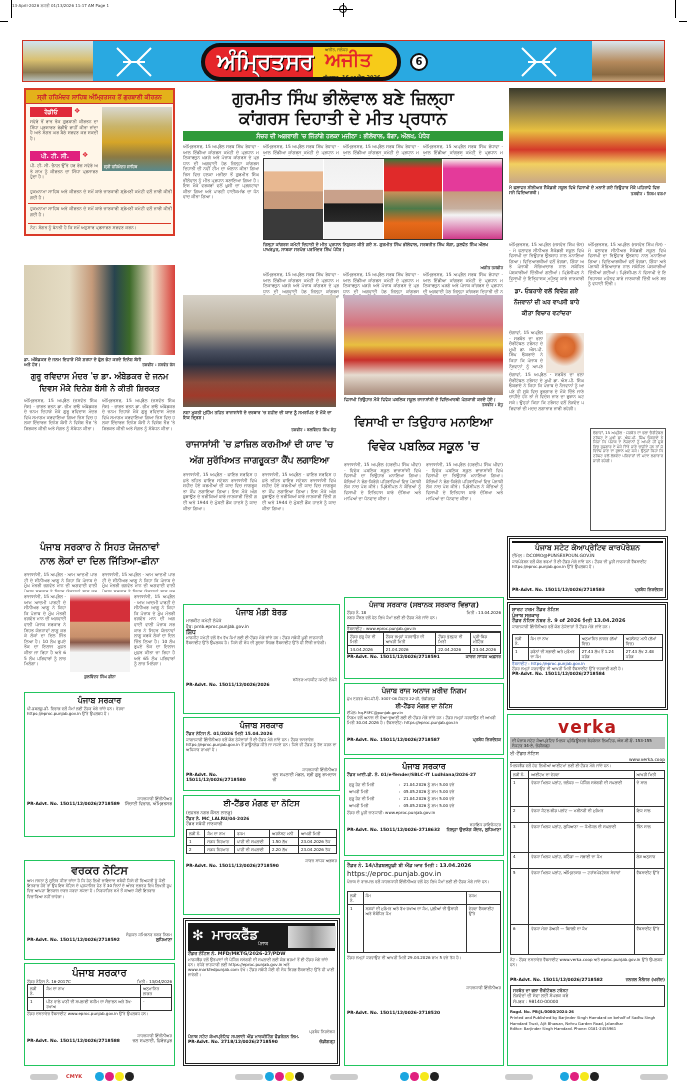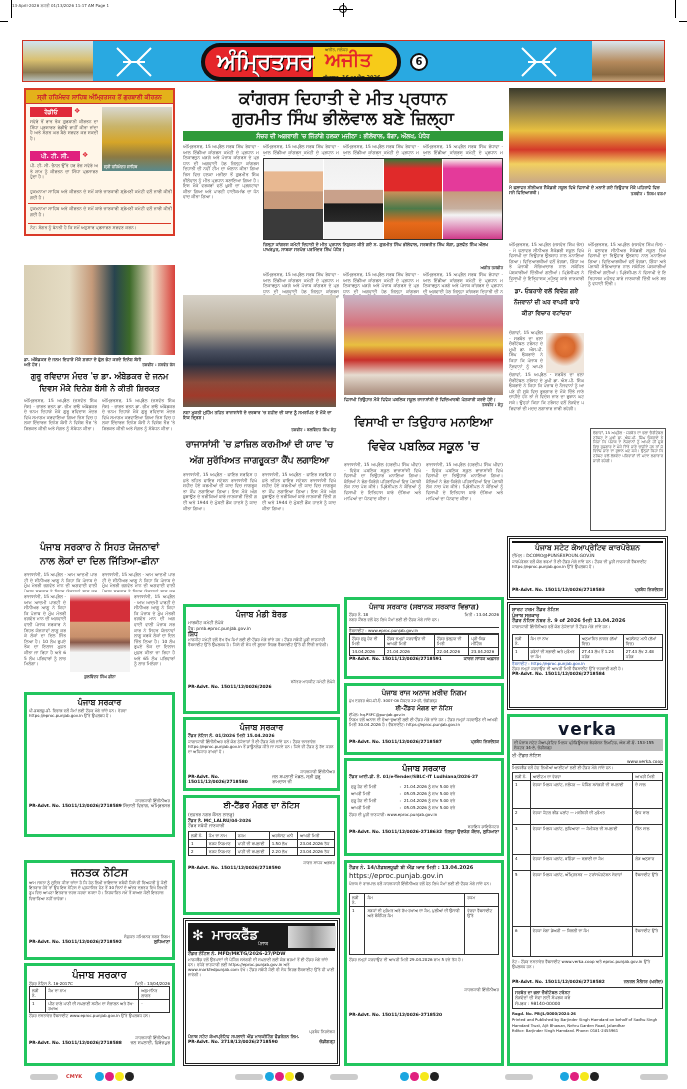--- a/index.html
+++ b/index.html
@@ -18,21 +18,21 @@
   .mh-pill { left: 178px; top: 2px; width: 200px; height: 38px; border-radius: 19px; border: 4px solid #111; background: #e5262a; overflow: hidden; }
   .mh-pill-yellow { left: 108px; top: 0; width: 120px; height: 38px; background: #f7cb19; }
   .mh-title-1 { left: 12px; top: 2px; font-size: 22px; font-weight: bold; color: #fff; text-shadow: 1px 1px 0 #000; }
   .mh-title-2 { left: 120px; top: 1px; font-size: 19px; font-weight: bold; color: #e5262a; }
   .mh-small { left: 120px; top: 0; font-size: 4px; color: #222; }
   .mh-date { left: 118px; top: 27px; font-size: 5px; color: #222; font-weight: bold; }
   .mh-page { left: 387px; top: 12px; width: 18px; height: 18px; border-radius: 50%; background: #fff; border: 2px solid #111; font-size: 10px; font-weight: bold; text-align: center; line-height: 14px; }
 
   
   .red-box { border: 2px solid #d93a28; background: #fff6e8; }
-  .box { border: 3px solid #22c55e; }
+  .box { border: 1px solid #22c55e; }
   .dbl-box { border: 3px double #222; }
   .photo { background: #888; overflow: hidden; }
   .headline { font-weight: bold; text-align: center; color: #111; }
   .col-text { font-size: 4.4px; line-height: 5.6px; color: #333; text-align: justify; overflow: hidden; word-break: break-all; }
   .caption { font-size: 4.4px; line-height: 5.4px; color: #222; font-weight: bold; }
   .credit { font-size: 4px; color: #222; font-weight: bold; text-align: right; }
   .green-bar { background: #2f9a3a; color: #fff; font-weight: bold; }
   .ad-title { font-weight: bold; text-align: center; color: #111; }
   .ad-sub { text-align: left; font-size: 4.4px; line-height: 5.6px; color: #222; }
   .ad-body { font-size: 4px; line-height: 5.2px; color: #222; overflow: hidden; }
@@ -96,22 +96,22 @@
     <div class="abs" style="left:2px;bottom:2px;font-size:4px;color:#fff;font-weight:bold;">ਸ੍ਰੀ ਹਰਿਮੰਦਰ ਸਾਹਿਬ</div>
   </div>
   <div class="abs col-text" style="left:4px;top:99px;width:142px;height:12px;">ਹੁਕਮਨਾਮਾ ਸਾਹਿਬ ਅਤੇ ਕੀਰਤਨ ਦੇ ਸਮੇਂ ਬਾਰੇ ਜਾਣਕਾਰੀ ਸ਼੍ਰੋਮਣੀ ਕਮੇਟੀ ਵਲੋਂ ਜਾਰੀ ਕੀਤੀ ਗਈ ਹੈ।</div>
   <div class="abs" style="left:2px;top:113px;width:143px;height:1px;background:#d93a28;"></div>
   <div class="abs col-text" style="left:4px;top:116px;width:142px;height:16px;">ਹੁਕਮਨਾਮਾ ਸਾਹਿਬ ਅਤੇ ਕੀਰਤਨ ਦੇ ਸਮੇਂ ਬਾਰੇ ਜਾਣਕਾਰੀ ਸ਼੍ਰੋਮਣੀ ਕਮੇਟੀ ਵਲੋਂ ਜਾਰੀ ਕੀਤੀ ਗਈ ਹੈ।</div>
   <div class="abs" style="left:2px;top:133px;width:143px;height:1px;background:#d93a28;"></div>
   <div class="abs col-text" style="left:4px;top:135px;width:142px;height:10px;">ਨੋਟ: ਸੰਗਤ ਨੂੰ ਬੇਨਤੀ ਹੈ ਕਿ ਸਮੇਂ ਅਨੁਸਾਰ ਪ੍ਰਸਾਰਣ ਸਰਵਣ ਕਰਨ।</div>
 </div>
 
 <div class="abs headline" style="left:183px;top:88px;width:320px;font-size:17px;line-height:20px;">
+  <div>ਗੁਰਮੀਤ ਸਿੰਘ ਭੀਲੋਵਾਲ ਬਣੇ ਜ਼ਿਲ੍ਹਾ</div>
   <div>ਕਾਂਗਰਸ ਦਿਹਾਤੀ ਦੇ ਮੀਤ ਪ੍ਰਧਾਨ</div>
-  <div>ਗੁਰਮੀਤ ਸਿੰਘ ਭੀਲੋਵਾਲ ਬਣੇ ਜ਼ਿਲ੍ਹਾ</div>
 </div>
 <div class="abs green-bar" style="left:183px;top:131px;width:320px;height:10px;font-size:6px;line-height:10px;text-align:center;white-space:nowrap;overflow:hidden;">ਸੰਚਰ ਦੀ ਅਗਵਾਈ 'ਚ ਜਿੱਤਾਂਗੇ ਹਲਕਾ ਮਜੀਠਾ : ਭੀਲੋਵਾਲ, ਬੱਗਾ, ਔਲਖ, ਪੰਧੇਰ</div>
 <div class="abs col-text" style="left:183px;top:144px;width:76px;height:130px;">ਅੰਮ੍ਰਿਤਸਰ, 15 ਅਪ੍ਰੈਲ ਸਰਬ ਸਿੰਘ ਰੰਧਾਵਾ - ਆਲ ਇੰਡੀਆ ਕਾਂਗਰਸ ਕਮੇਟੀ ਦੇ ਪ੍ਰਧਾਨ ਮਲਿਕਾਰਜੁਨ ਖੜਗੇ ਅਤੇ ਪੰਜਾਬ ਕਾਂਗਰਸ ਦੇ ਪ੍ਰਧਾਨ ਦੀ ਅਗਵਾਈ ਹੇਠ ਜ਼ਿਲ੍ਹਾ ਕਾਂਗਰਸ ਦਿਹਾਤੀ ਦੀ ਨਵੀਂ ਟੀਮ ਦਾ ਐਲਾਨ ਕੀਤਾ ਗਿਆ ਜਿਸ ਵਿਚ ਹਲਕਾ ਮਜੀਠਾ ਤੋਂ ਗੁਰਮੀਤ ਸਿੰਘ ਭੀਲੋਵਾਲ ਨੂੰ ਮੀਤ ਪ੍ਰਧਾਨ ਬਣਾਇਆ ਗਿਆ ਹੈ। ਇਸ ਮੌਕੇ ਵਰਕਰਾਂ ਵਲੋਂ ਖੁਸ਼ੀ ਦਾ ਪ੍ਰਗਟਾਵਾ ਕੀਤਾ ਗਿਆ ਅਤੇ ਪਾਰਟੀ ਹਾਈਕਮਾਂਡ ਦਾ ਧੰਨਵਾਦ ਕੀਤਾ ਗਿਆ।</div>
 <div class="abs col-text" style="left:263px;top:144px;width:76px;height:12px;">ਅੰਮ੍ਰਿਤਸਰ, 15 ਅਪ੍ਰੈਲ ਸਰਬ ਸਿੰਘ ਰੰਧਾਵਾ - ਆਲ ਇੰਡੀਆ ਕਾਂਗਰਸ ਕਮੇਟੀ ਦੇ ਪ੍ਰਧਾਨ ਮਲਿਕਾਰਜੁਨ ਖੜਗੇ ਅਤੇ ਪੰਜਾਬ ਕਾਂਗਰਸ ਦੇ ਪ੍ਰਧਾਨ ਦੀ ਅਗਵਾਈ ਹੇਠ ਜ਼ਿਲ੍ਹਾ ਕਾਂਗਰਸ ਦਿਹਾਤੀ ਦੀ ਨਵੀਂ ਟੀਮ ਦਾ ਐਲਾਨ ਕੀਤਾ ਗਿਆ ਜਿਸ ਵਿਚ ਹਲਕਾ ਮਜੀਠਾ ਤੋਂ ਗੁਰਮੀਤ ਸਿੰਘ ਭੀਲੋਵਾਲ ਨੂੰ ਮੀਤ ਪ੍ਰਧਾਨ ਬਣਾਇਆ ਗਿਆ ਹੈ। ਇਸ ਮੌਕੇ ਵਰਕਰਾਂ ਵਲੋਂ ਖੁਸ਼ੀ ਦਾ ਪ੍ਰਗਟਾਵਾ ਕੀਤਾ ਗਿਆ ਅਤੇ ਪਾਰਟੀ ਹਾਈਕਮਾਂਡ ਦਾ ਧੰਨਵਾਦ ਕੀਤਾ ਗਿਆ।</div>
 <div class="abs col-text" style="left:343px;top:144px;width:76px;height:12px;">ਅੰਮ੍ਰਿਤਸਰ, 15 ਅਪ੍ਰੈਲ ਸਰਬ ਸਿੰਘ ਰੰਧਾਵਾ - ਆਲ ਇੰਡੀਆ ਕਾਂਗਰਸ ਕਮੇਟੀ ਦੇ ਪ੍ਰਧਾਨ ਮਲਿਕਾਰਜੁਨ ਖੜਗੇ ਅਤੇ ਪੰਜਾਬ ਕਾਂਗਰਸ ਦੇ ਪ੍ਰਧਾਨ ਦੀ ਅਗਵਾਈ ਹੇਠ ਜ਼ਿਲ੍ਹਾ ਕਾਂਗਰਸ ਦਿਹਾਤੀ ਦੀ ਨਵੀਂ ਟੀਮ ਦਾ ਐਲਾਨ ਕੀਤਾ ਗਿਆ ਜਿਸ ਵਿਚ ਹਲਕਾ ਮਜੀਠਾ ਤੋਂ ਗੁਰਮੀਤ ਸਿੰਘ ਭੀਲੋਵਾਲ ਨੂੰ ਮੀਤ ਪ੍ਰਧਾਨ ਬਣਾਇਆ ਗਿਆ ਹੈ। ਇਸ ਮੌਕੇ ਵਰਕਰਾਂ ਵਲੋਂ ਖੁਸ਼ੀ ਦਾ ਪ੍ਰਗਟਾਵਾ ਕੀਤਾ ਗਿਆ ਅਤੇ ਪਾਰਟੀ ਹਾਈਕਮਾਂਡ ਦਾ ਧੰਨਵਾਦ ਕੀਤਾ ਗਿਆ।</div>
 <div class="abs col-text" style="left:423px;top:144px;width:80px;height:12px;">ਅੰਮ੍ਰਿਤਸਰ, 15 ਅਪ੍ਰੈਲ ਸਰਬ ਸਿੰਘ ਰੰਧਾਵਾ - ਆਲ ਇੰਡੀਆ ਕਾਂਗਰਸ ਕਮੇਟੀ ਦੇ ਪ੍ਰਧਾਨ ਮਲਿਕਾਰਜੁਨ ਖੜਗੇ ਅਤੇ ਪੰਜਾਬ ਕਾਂਗਰਸ ਦੇ ਪ੍ਰਧਾਨ ਦੀ ਅਗਵਾਈ ਹੇਠ ਜ਼ਿਲ੍ਹਾ ਕਾਂਗਰਸ ਦਿਹਾਤੀ ਦੀ ਨਵੀਂ ਟੀਮ ਦਾ ਐਲਾਨ ਕੀਤਾ ਗਿਆ ਜਿਸ ਵਿਚ ਹਲਕਾ ਮਜੀਠਾ ਤੋਂ ਗੁਰਮੀਤ ਸਿੰਘ ਭੀਲੋਵਾਲ ਨੂੰ ਮੀਤ ਪ੍ਰਧਾਨ ਬਣਾਇਆ ਗਿਆ ਹੈ। ਇਸ ਮੌਕੇ ਵਰਕਰਾਂ ਵਲੋਂ ਖੁਸ਼ੀ ਦਾ ਪ੍ਰਗਟਾਵਾ ਕੀਤਾ ਗਿਆ ਅਤੇ ਪਾਰਟੀ ਹਾਈਕਮਾਂਡ ਦਾ ਧੰਨਵਾਦ ਕੀਤਾ ਗਿਆ।</div>
 <div class="abs" style="left:263px;top:158px;width:240px;height:82px;display:flex;gap:1px;border:1px solid #333;">
   <div style="flex:1;background:linear-gradient(180deg,#f3f3f3 0%,#f3f3f3 15%,#e8b891 16%,#e8b891 40%,#c79a7c 41%,#c99a7a 62%,#3a3a3a 63%);"></div>
   <div style="flex:1;background:linear-gradient(180deg,#f0f0f0 0%,#f5f5f5 38%,#c9a18b 39%,#c9a18b 55%,#1a1a1a 56%,#2a2a2a 78%,#f4f4f4 79%);"></div>
   <div style="flex:1;background:linear-gradient(180deg,#3a7a3a 0%,#e02a2a 12%,#e02a2a 40%,#c8905a 41%,#4d7a4a 62%,#e86a1a 80%,#d05a10 100%);"></div>
@@ -212,21 +212,21 @@
   </tbody>
     </table>
   <div class="ad-body" style="color:#1a4aa8;text-decoration:underline;">ਵੈੱਬਸਾਈਟ : https://eproc.punjab.gov.in</div>
   <div class="ad-body">ਟੈਂਡਰ ਜਮ੍ਹਾਂ ਕਰਵਾਉਣ ਦੀ ਆਖਰੀ ਮਿਤੀ ਵੈੱਬਸਾਈਟ ਉੱਤੇ ਦਰਸਾਈ ਗਈ ਹੈ।</div>
   <div class="ad-foot">
       <span>PR-Advt. No. 15011/12/0026/2718584</span>
     </div>
 </div>
 
 <div class="abs box" style="left:507px;top:714px;width:161px;height:352px;padding:2px;">
-  <div style="text-align:center;font-size:17px;font-weight:bold;color:#0f172a;letter-spacing:1px;">verka</div>
+  <div style="text-align:center;font-size:17px;font-weight:bold;color:#b91c1c;letter-spacing:1px;">verka</div>
   <div style="background:#bbb;font-size:4px;line-height:5px;padding:1px 2px;height:12px;overflow:hidden;">ਦੀ ਪੰਜਾਬ ਸਟੇਟ ਕੋਆਪ੍ਰੇਟਿਵ ਮਿਲਕ ਪ੍ਰੋਡਿਊਸਰਜ਼ ਫੈਡਰੇਸ਼ਨ ਲਿਮਟਿਡ, ਐਸ.ਸੀ.ਓ. 153-155 ਸੈਕਟਰ 34-ਏ, ਚੰਡੀਗੜ੍ਹ</div>
   <div class="ad-sub" style="font-size:5px;margin-top:2px;">ਈ-ਟੈਂਡਰ ਨੋਟਿਸ</div>
   <div style="text-align:right;font-size:4.4px;">www.verka.coop</div>
   <div class="ad-body" style="height:8px;border-top:1px solid #333;">ਮਿਲਕਫੈੱਡ ਵਲੋਂ ਹੇਠ ਲਿਖੀਆਂ ਆਈਟਮਾਂ ਲਈ ਈ-ਟੈਂਡਰ ਮੰਗੇ ਜਾਂਦੇ ਹਨ।</div>
   <table class="ad-table">
     <tbody>
         <tr>
           <th>ਲੜੀ ਨੰ.</th>
           <th>ਆਈਟਮ ਦਾ ਵੇਰਵਾ</th>
           <th>ਆਖਰੀ ਮਿਤੀ</th>
@@ -462,21 +462,21 @@
   <div class="ad-title" style="font-size:8px;line-height:11px;">ਪੰਜਾਬ ਸਰਕਾਰ</div>
   <div class="ad-body" style="height:90px;">ਪੀ.ਡਬਲਯੂ.ਡੀ. ਵਿਭਾਗ ਵਲੋਂ ਕੰਮਾਂ ਲਈ ਟੈਂਡਰ ਮੰਗੇ ਜਾਂਦੇ ਹਨ। ਵੇਰਵਾ https://eproc.punjab.gov.in ਉੱਤੇ ਉਪਲਬਧ ਹੈ।</div>
   <div style="text-align:right;" class="ad-body">ਕਾਰਜਕਾਰੀ ਇੰਜੀਨੀਅਰ</div>
   <div class="ad-foot">
       <span>PR-Advt. No. 15011/12/0026/2718589</span>
       <span style="font-weight:normal;">ਸਿੰਚਾਈ ਵਿਭਾਗ, ਅੰਮ੍ਰਿਤਸਰ</span>
     </div>
 </div>
 
 <div class="abs box" style="left:24px;top:860px;width:151px;height:100px;padding:2px;">
-  <div class="ad-title" style="font-size:11px;line-height:15px;">ਜਨਤਕ ਨੋਟਿਸ</div>
+  <div class="ad-title" style="font-size:11px;line-height:15px;">ਵਰਕਰ ਨੋਟਿਸ</div>
   <div class="ad-body" style="height:54px;">ਆਮ ਜਨਤਾ ਨੂੰ ਸੂਚਿਤ ਕੀਤਾ ਜਾਂਦਾ ਹੈ ਕਿ ਹੇਠ ਲਿਖੀ ਜਾਇਦਾਦ ਸਬੰਧੀ ਕਿਸੇ ਵੀ ਵਿਅਕਤੀ ਨੂੰ ਕੋਈ ਇਤਰਾਜ਼ ਹੋਵੇ ਤਾਂ ਉਹ ਇਸ ਨੋਟਿਸ ਦੇ ਪ੍ਰਕਾਸ਼ਿਤ ਹੋਣ ਤੋਂ 30 ਦਿਨਾਂ ਦੇ ਅੰਦਰ ਦਫ਼ਤਰ ਵਿਖੇ ਲਿਖਤੀ ਰੂਪ ਵਿਚ ਆਪਣਾ ਇਤਰਾਜ਼ ਦਰਜ ਕਰਵਾ ਸਕਦਾ ਹੈ। ਨਿਰਧਾਰਿਤ ਸਮੇਂ ਤੋਂ ਬਾਅਦ ਕੋਈ ਇਤਰਾਜ਼ ਵਿਚਾਰਿਆ ਨਹੀਂ ਜਾਵੇਗਾ।</div>
   <div style="text-align:right;" class="ad-body">ਸੰਯੁਕਤ ਕਮਿਸ਼ਨਰ ਨਗਰ ਨਿਗਮ</div>
   <div class="ad-foot">
       <span>PR-Advt. No. 15011/12/0026/2718592</span>
       <span>ਲੁਧਿਆਣਾ</span>
     </div>
 </div>
 
 <div class="abs box" style="left:24px;top:963px;width:151px;height:103px;padding:2px;">
   <div class="ad-title" style="font-size:10px;line-height:13px;">ਪੰਜਾਬ ਸਰਕਾਰ</div>

